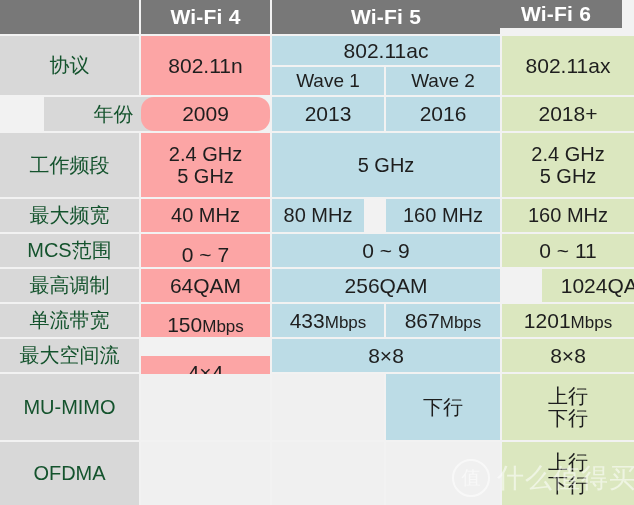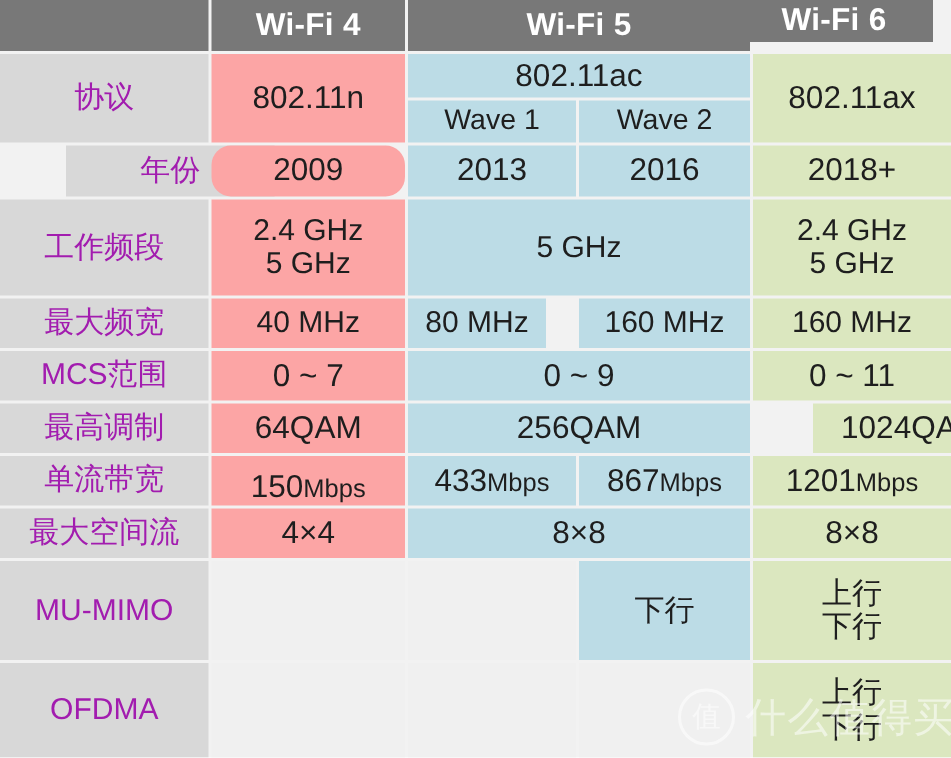--- a/index.html
+++ b/index.html
@@ -35,21 +35,21 @@
   .hdr {
     background: #787878;
     color: #ffffff;
     font-weight: bold;
     font-size: 21px;
     letter-spacing: 0.2px;
   }
   .hdr-blank { background: #787878; }
   .rowlabel {
     background: #d8d8d8;
-    color: #a21caf;
+    color: #14532d;
     font-size: 19px;
   }
   .c-orange { background: #fca5a5; }
   .c-blue   { background: #bcdce6; }
   .c-green  { background: #dbe7bf; }
   .c-empty  { background: #f0f0f0; }
   .v  { font-size: 21px; }
   .vs { font-size: 20px; }
   .vcn { font-size: 20px; }
   .sub { font-size: 19px; }
@@ -169,21 +169,21 @@
   <div class="cell c-blue vs" style="left:386px;top:199px;width:114px;height:33px;">
     <span class="line">160 MHz</span>
   </div>
   <div class="cell c-green vs" style="left:502px;top:199px;width:132px;height:33px;">
     <span class="line">160 MHz</span>
   </div>
 
   <div class="cell rowlabel" style="left:0px;top:234px;width:139px;height:33px;">
     <span class="line vcn">MCS范围</span>
   </div>
-  <div class="cell c-orange v" style="left:141px;top:234px;width:129px;height:33px;">
+  <div class="cell c-orange v" style="left:141px;top:234px;width:129px;height:33px;justify-content:flex-end;">
     <span class="line">0 ~ 7</span>
   </div>
   <div class="cell c-blue v" style="left:272px;top:234px;width:228px;height:33px;">
     <span class="line">0 ~ 9</span>
   </div>
   <div class="cell c-green v" style="left:502px;top:234px;width:132px;height:33px;">
     <span class="line">0 ~ 11</span>
   </div>
 
   <div class="cell rowlabel" style="left:0px;top:269px;width:139px;height:33px;">
@@ -211,21 +211,21 @@
   <div class="cell c-blue v" style="left:386px;top:304px;width:114px;height:33px;">
     <span class="line"><span>867</span><span class="mbps-unit">Mbps</span></span>
   </div>
   <div class="cell c-green v" style="left:502px;top:304px;width:132px;height:33px;">
     <span class="line"><span>1201</span><span class="mbps-unit">Mbps</span></span>
   </div>
 
   <div class="cell rowlabel" style="left:0px;top:339px;width:139px;height:33px;">
     <span class="line vcn">最大空间流</span>
   </div>
-  <div class="cell c-orange v" style="left:141px;top:339px;width:129px;height:33px;">
+  <div class="cell c-orange v" style="left:141px;top:356px;width:129px;height:33px;">
     <span class="line">4×4</span>
   </div>
   <div class="cell c-blue v" style="left:272px;top:339px;width:228px;height:33px;">
     <span class="line">8×8</span>
   </div>
   <div class="cell c-green v" style="left:502px;top:339px;width:132px;height:33px;">
     <span class="line">8×8</span>
   </div>
 
   <div class="cell rowlabel" style="left:0px;top:374px;width:139px;height:66px;">

